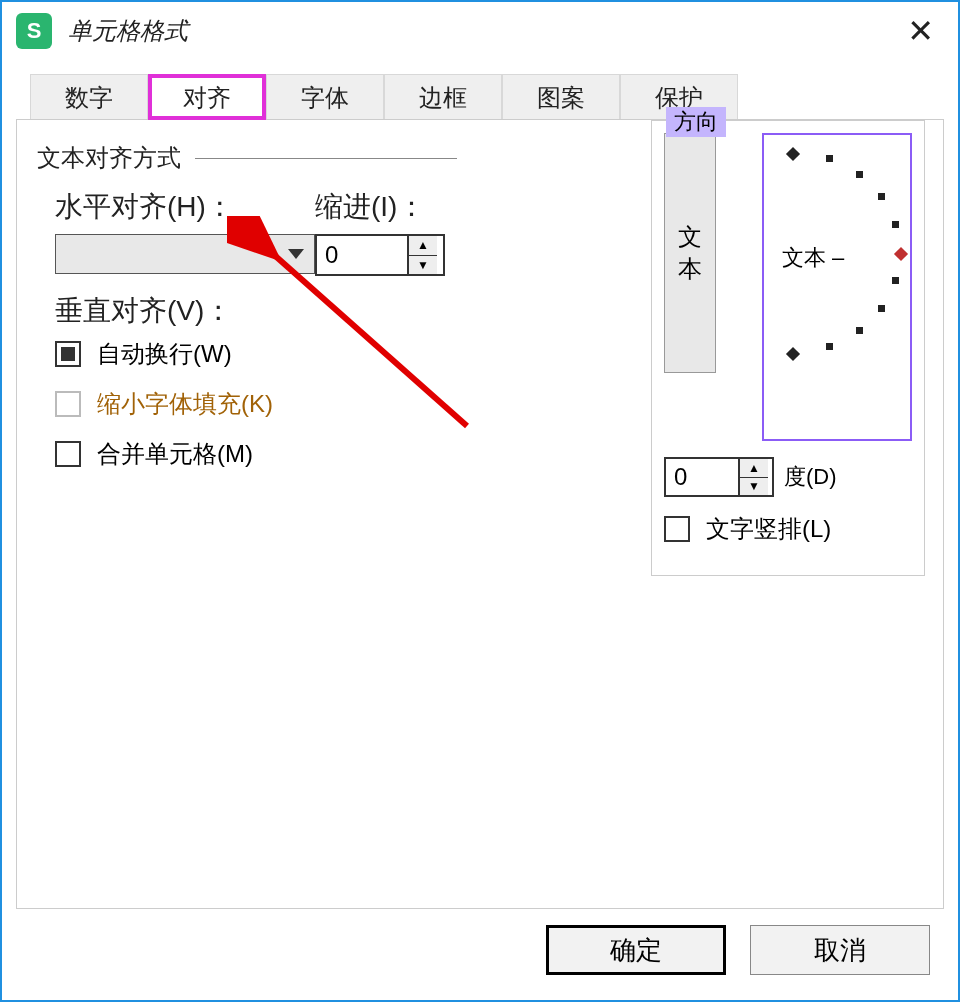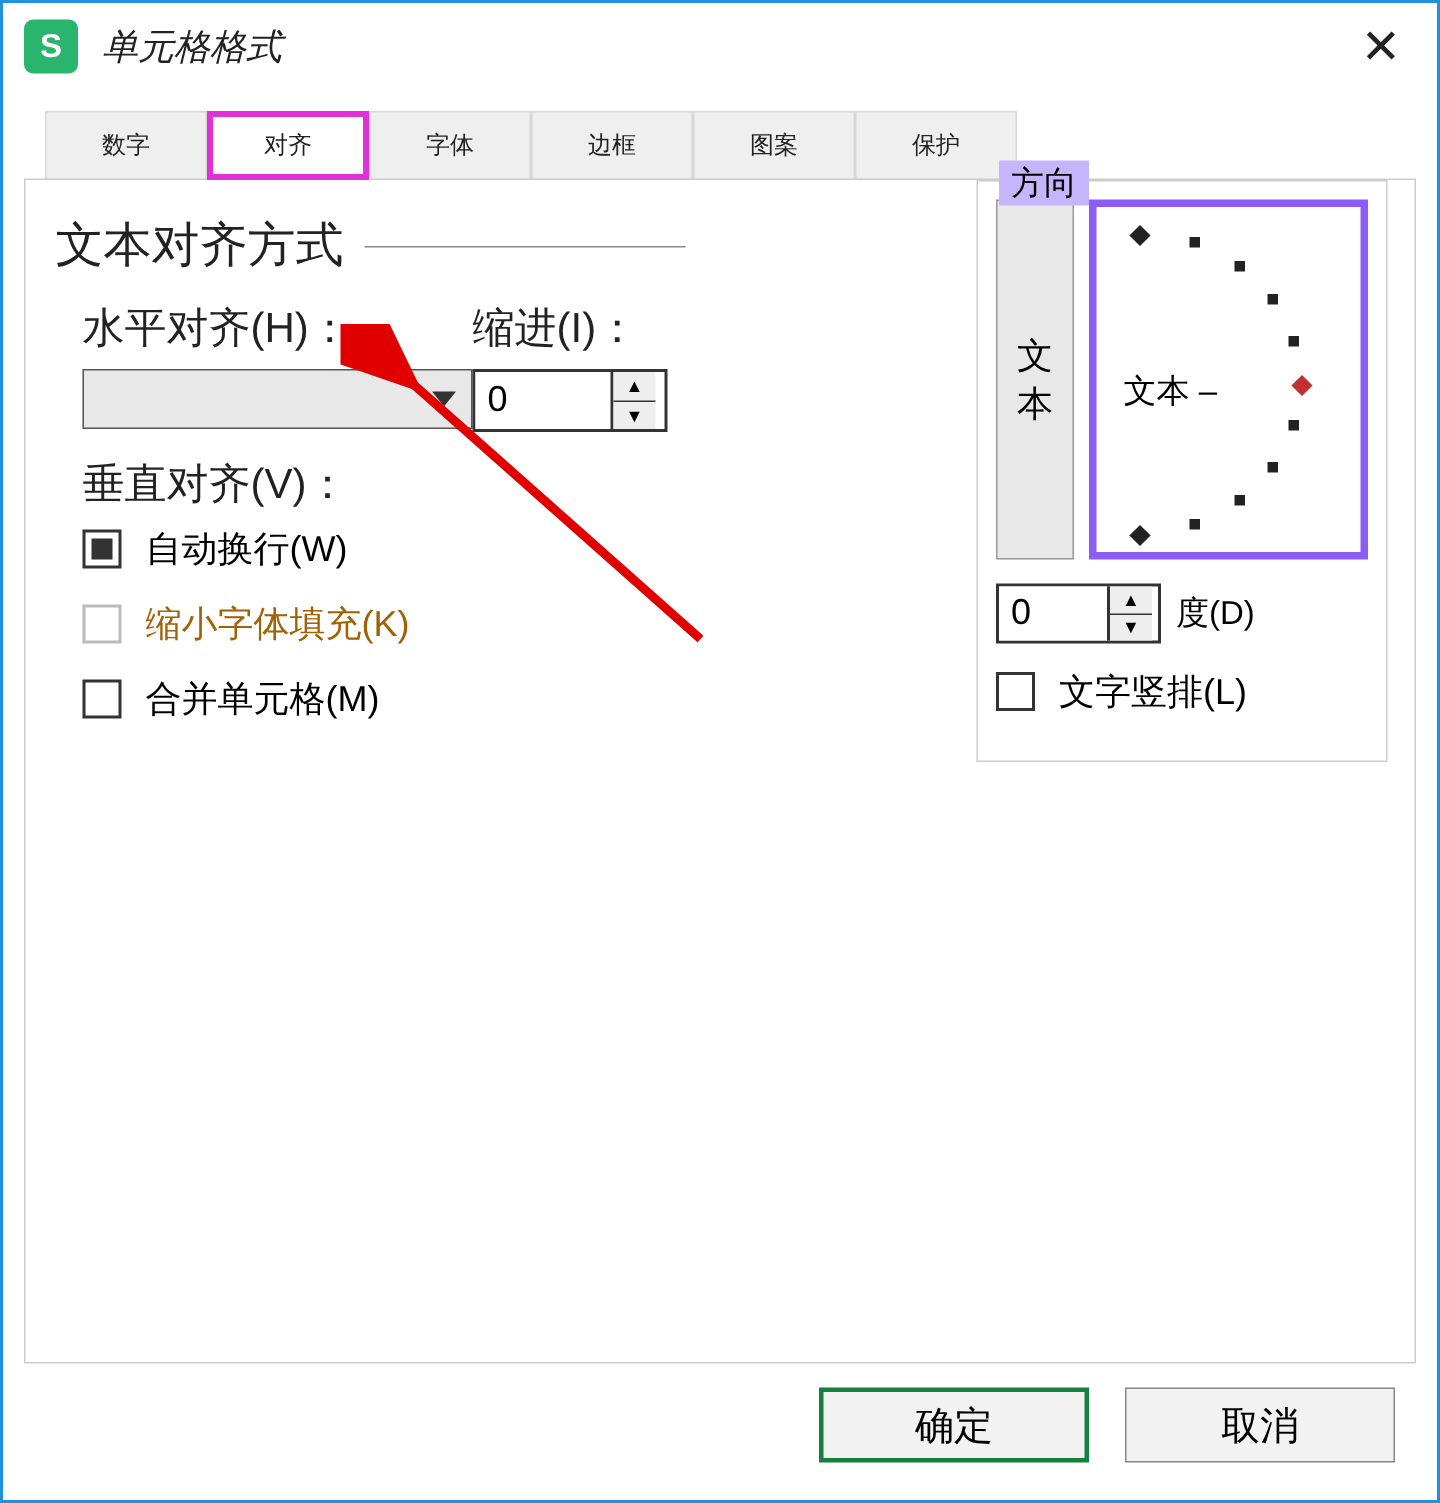--- a/index.html
+++ b/index.html
@@ -33,25 +33,25 @@
   margin-right: 16px;
 }
 .title-text { font-size: 24px; color: #222; font-style: italic; }
 .close-x { margin-left: auto; font-size: 32px; color: #222; cursor: pointer; padding: 0 10px; font-weight: 300; }
 
 .tab-strip {
   display: flex;
   margin: 14px 0 0 28px;
 }
 .tab {
-  width: 108px;
+  width: 118px;
   height: 46px;
   line-height: 46px;
   text-align: center;
-  font-size: 16px;
+  font-size: 24px;
   color: #222;
   background: #efefef;
   border: 1px solid #d8d8d8;
   border-bottom: none;
   margin-right: 0;
   cursor: pointer;
 }
 .tab.active {
   background: #fff;
   border-bottom: 1px solid #fff;
@@ -65,21 +65,21 @@
 
 .panel {
   border: 1px solid #ccc;
   margin: -1px 14px 0 14px;
   height: 790px;
   padding: 22px 20px;
   position: relative;
 }
 
 .group-title {
-  font-size: 32px;
+  font-size: 24px;
   color: #222;
   display: flex;
   align-items: center;
   margin-bottom: 14px;
 }
 .group-title .line {
   flex: 1;
   height: 1px;
   background: #888;
   margin-left: 14px;
@@ -192,23 +192,24 @@
   background: #e8e8e8;
   display: flex;
   flex-direction: column;
   align-items: center;
   justify-content: center;
   font-size: 24px;
   cursor: pointer;
 }
 .arc-box {
   flex: 1;
-  height: 240px;
-  border: 5px solid #8b5cf6;
+  height: 308px;
+  border: 2px solid #8b5cf6;
   position: relative;
+  margin-left: 36px;
 }
 .arc-label {
   position: absolute;
   left: 18px;
   top: 108px;
   font-size: 22px;
 }
 .dot { position: absolute; width: 10px; height: 10px; background: #222; transform: rotate(45deg); }
 .dot.small { width: 7px; height: 7px; transform: none; }
 .dot.red { background: #c03030; }
@@ -228,21 +229,21 @@
   padding: 16px 28px;
 }
 .btn {
   width: 180px;
   height: 50px;
   font-size: 26px;
   border: 1px solid #888;
   background: #f2f2f2;
   cursor: pointer;
 }
-.btn.primary { border: 3px solid #15803d; }
+.btn.primary { border: 3px solid #000000; }
 
 .arrow-svg { position: absolute; left: 210px; top: 96px; pointer-events: none; }
 </style>
 </head>
 <body>
 
 <div class="titlebar">
   <div class="app-icon">S</div>
   <div class="title-text">单元格格式</div>
   <div class="close-x">✕</div>

